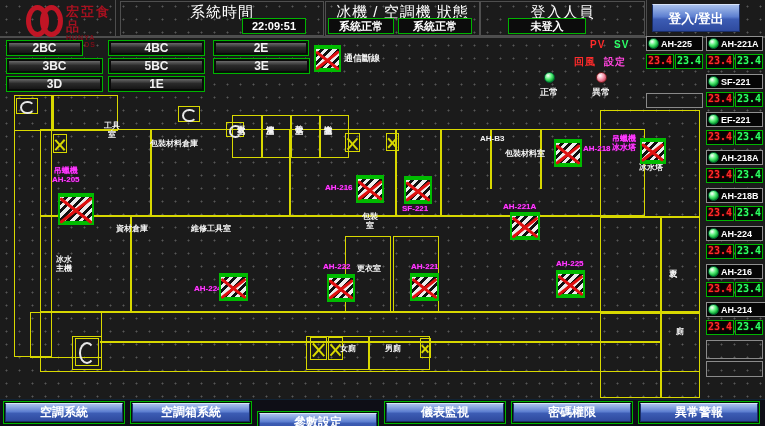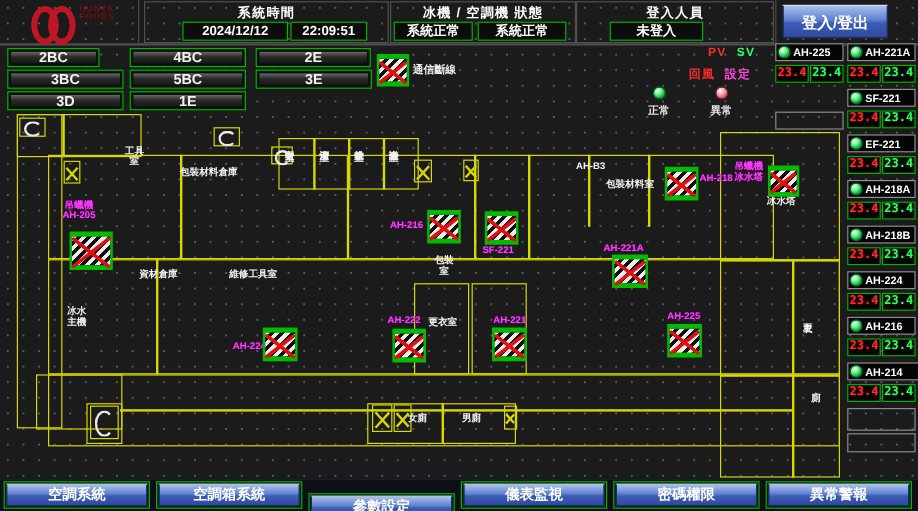--- a/index.html
+++ b/index.html
@@ -3,21 +3,21 @@
 <meta charset="utf-8">
 <style>
   html,body{margin:0;padding:0;background:#000;}
   body{font-family:"Liberation Sans","DejaVu Sans",sans-serif;}
   #screen{position:relative;width:765px;height:426px;overflow:hidden;background:#1b1b1b;
     background-image:radial-gradient(#585858 0.9px,transparent 1.1px);background-size:13px 13px;}
   .abs{position:absolute;}
   
   .hline{position:absolute;background:#4d4d4d;}
   .hsec{position:absolute;border:1px solid #4f4f4f;}
-  .hlabel{position:absolute;width:100%;top:1px;text-align:center;color:#fff;font-weight:bold;font-size:11px;letter-spacing:1px;}
+  .hlabel{position:absolute;width:100%;top:1px;text-align:center;color:#fff;font-weight:normal;font-size:15px;letter-spacing:1px;}
   .hval{position:absolute;border:1px solid #00b400;background:#0c0c0c;color:#fff;font-weight:bold;font-size:11px;text-align:center;}
   .logo-ring{position:absolute;width:13px;height:22px;border:5px solid #c01525;border-radius:50%;}
   .logo-t1{color:#a5101f;font-weight:bold;font-size:13px;letter-spacing:2px;line-height:15px;}
   .logo-t2{color:#7c0c18;font-weight:bold;font-size:7px;letter-spacing:1px;}
   .btn-blue{background:linear-gradient(#a8c0ec,#5d7fd0 45%,#3c5cb4 55%,#2e4a9e);border:1px solid #1a2e66;border-top-color:#d8e4fa;
     color:#fff;font-weight:bold;font-size:13px;text-align:center;box-sizing:border-box;}
   .gframe{position:absolute;border:1px solid #00b400;background:#041504;box-sizing:border-box;padding:1px;}
   .btn-dark{width:100%;height:100%;background:linear-gradient(#6a6a6a,#2a2a2a 45%,#161616);border:1px solid #0a0a0a;
     color:#f2f2f2;font-weight:bold;font-size:12px;text-align:center;box-sizing:border-box;display:flex;align-items:center;justify-content:center;}
   .btn-nav{width:100%;height:100%;display:flex;align-items:center;justify-content:center;font-size:12px;}
@@ -60,28 +60,28 @@
 
   <div class="abs" style="left:0;top:0;width:765px;height:37px;">
     <div class="hline" style="left:0;top:36px;width:765px;height:2px;"></div>
     <div class="hline" style="left:115px;top:0;width:1px;height:36px;"></div>
     <div class="hline" style="left:646px;top:0;width:1px;height:36px;"></div>
 
     <div class="abs" style="left:4px;top:2px;width:108px;height:33px;">
       <span class="logo-ring" style="left:22px;top:3px;"></span>
       <span class="logo-ring" style="left:36px;top:3px;"></span>
       <div class="abs" style="left:62px;top:2px;">
+        <div class="logo-t1">宏亞食品</div>
         <div class="logo-t2">HUNYA FOODS</div>
       </div>
     </div>
 
     <div class="hsec" style="left:120px;top:1px;width:202px;height:33px;">
       <div class="hlabel">系統時間</div>
     </div>
-    <div class="hval" style="left:152px;top:18px;width:86px;height:14px;line-height:14px;">2024/12/12</div>
     <div class="hval" style="left:242px;top:18px;width:62px;height:14px;line-height:14px;">22:09:51</div>
 
     <div class="hsec" style="left:325px;top:1px;width:153px;height:33px;">
       <div class="hlabel">冰機 / 空調機 狀態</div>
     </div>
     <div class="hval" style="left:328px;top:18px;width:64px;height:14px;line-height:14px;">系統正常</div>
     <div class="hval" style="left:398px;top:18px;width:72px;height:14px;line-height:14px;">系統正常</div>
 
     <div class="hsec" style="left:480px;top:1px;width:163px;height:33px;">
       <div class="hlabel">登入人員</div>

